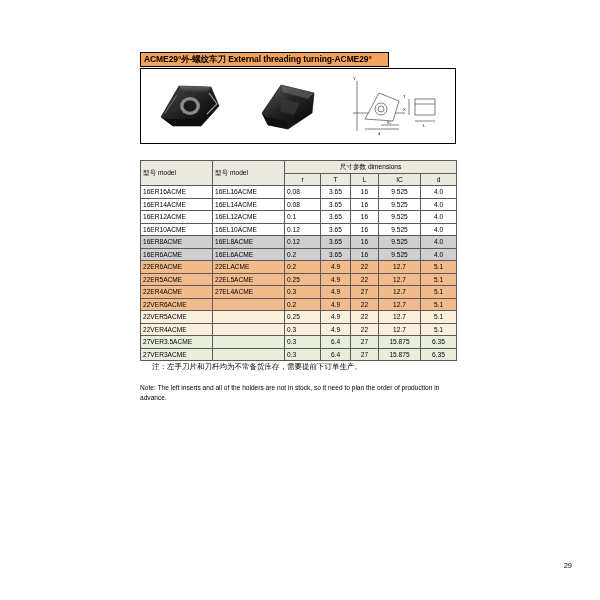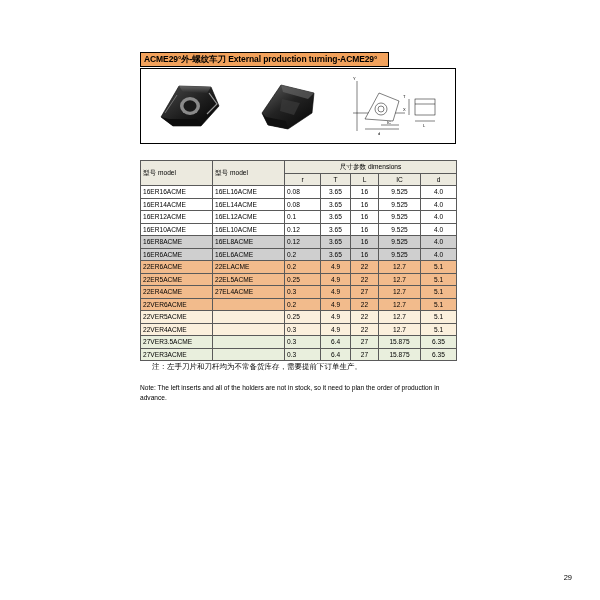--- a/index.html
+++ b/index.html
@@ -123,35 +123,35 @@
     left: 140px;
     top: 383px;
     width: 320px;
     font-size: 6.6px;
     color: #000000;
     line-height: 10px;
   }
   .page-num {
     position: absolute;
     right: 28px;
-    bottom: 18px;
+    bottom: 30px;
     font-size: 7.5px;
     color: #000000;
     margin-left: 32px;
   }
   
   svg { display: block; }
 </style>
 </head>
 <body>
 
 <div class="page">
 
   <div class="title-bar">
-    <span>ACME29°外-螺纹车刀 External production turning-ACME29°</span>
+    <span>ACME29°外-螺纹车刀 External threading turning-ACME29°</span>
   </div>
 
   <div class="img-strip">
 
     <div class="photo">
       <svg width="84" height="66" viewBox="0 0 84 66">
         <defs>
           <linearGradient id="g1" x1="0" y1="0" x2="1" y2="1">
             <stop offset="0%" stop-color="#4a4a4a"></stop>
             <stop offset="55%" stop-color="#1d1d1d"></stop>

